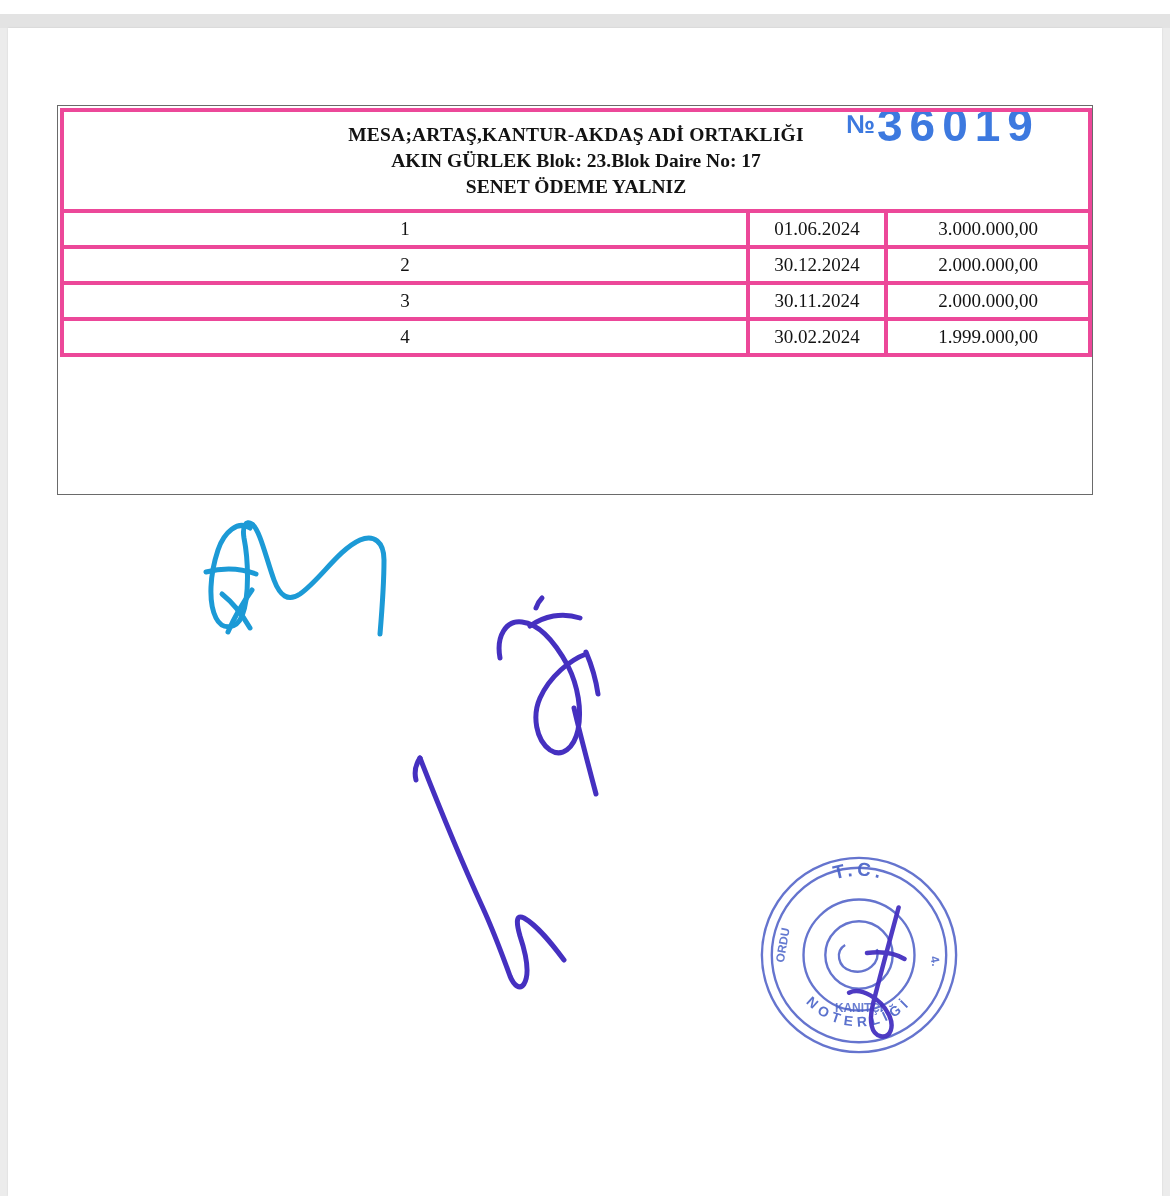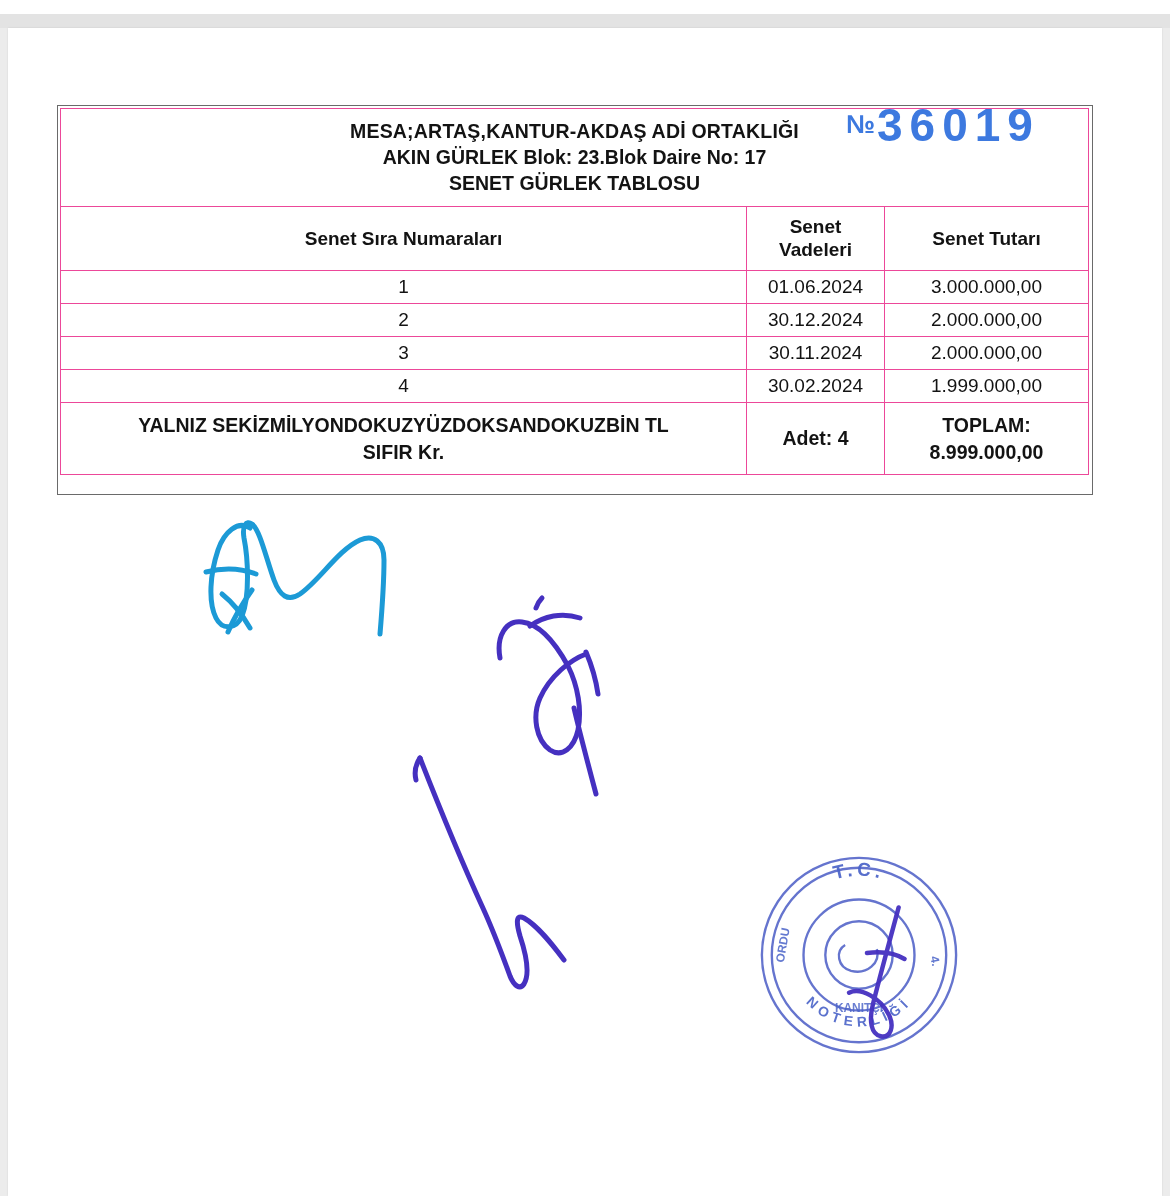--- a/index.html
+++ b/index.html
@@ -66,25 +66,25 @@
     top: 80px;
     width: 1028px;
   }
   table.doc-table {
     border-collapse: collapse;
     width: 1028px;
     table-layout: fixed;
     background: transparent;
   }
   table.doc-table td {
-    border: 1px solid #ec4899;
+    border: 4px solid #ec4899;
     padding: 3px 6px;
     text-align: center;
     vertical-align: middle;
-    font-family: Liberation Sans, sans-serif;
+    font-family: Liberation Serif, serif;
     color: #131313;
   }
   .hdr-title-cell {
     font-weight: bold;
     font-size: 19.5px;
     line-height: 1.33;
     padding: 10px 4px 9px 4px !important;
   }
   .hdr-title-cell .l1 { letter-spacing: 0.2px; }
   .col-head {
@@ -164,30 +164,22 @@
         <colgroup>
           <col style="width:686px">
           <col style="width:138px">
           <col style="width:204px">
         </colgroup>
         <tbody>
           <tr>
             <td colspan="3" class="hdr-title-cell">
               <div class="l1">MESA;ARTAŞ,KANTUR-AKDAŞ ADİ ORTAKLIĞI</div>
               <div class="l2">AKIN GÜRLEK Blok: 23.Blok Daire No: 17</div>
-              <div class="l3">SENET GÜRLEK TABLOSU</div>
+              <div class="l3">SENET ÖDEME YALNIZ</div>
             </td>
-          </tr>
-          <tr>
-            <td class="col-head">Senet Sıra Numaraları</td>
-            <td class="col-head small-lines">
-              <div>Senet</div>
-              <div>Vadeleri</div>
-            </td>
-            <td class="col-head">Senet Tutarı</td>
           </tr>
 
           <tr>
             <td class="row-cell">1</td>
             <td class="row-cell">01.06.2024</td>
             <td class="row-cell">3.000.000,00</td>
           </tr>
           <tr>
             <td class="row-cell">2</td>
             <td class="row-cell">30.12.2024</td>
@@ -197,31 +189,20 @@
             <td class="row-cell">3</td>
             <td class="row-cell">30.11.2024</td>
             <td class="row-cell">2.000.000,00</td>
           </tr>
           <tr>
             <td class="row-cell">4</td>
             <td class="row-cell">30.02.2024</td>
             <td class="row-cell">1.999.000,00</td>
           </tr>
 
-          <tr>
-            <td class="total-words">
-              <div>YALNIZ SEKİZMİLYONDOKUZYÜZDOKSANDOKUZBİN TL</div>
-              <div>SIFIR Kr.</div>
-            </td>
-            <td class="total-count">Adet: 4</td>
-            <td class="total-amount">
-              <div>TOPLAM:</div>
-              <div>8.999.000,00</div>
-            </td>
-          </tr>
         </tbody>
       </table>
     </div>
 
     <svg class="sig" style="left:180px; top:470px;" width="230" height="180" viewBox="0 0 230 180">
       <g fill="none" stroke="#1c9ad6" stroke-width="5" stroke-linecap="round" stroke-linejoin="round">
         <path d="M62 30 C 50 22, 36 34, 30 52 C 22 76, 20 104, 28 120 C 34 132, 48 132, 54 118 C 62 98, 60 60, 56 40 C 54 28, 58 22, 64 26 C 72 32, 78 60, 86 82 C 92 98, 100 104, 112 96 C 132 82, 150 52, 172 42 C 186 36, 196 44, 196 62 C 196 86, 194 112, 192 136"></path>
         <path d="M18 74 C 34 70, 52 70, 68 76"></path>
         <path d="M34 96 C 44 104, 54 116, 62 130"></path>
         <path d="M64 92 C 54 106, 46 120, 40 134"></path>

